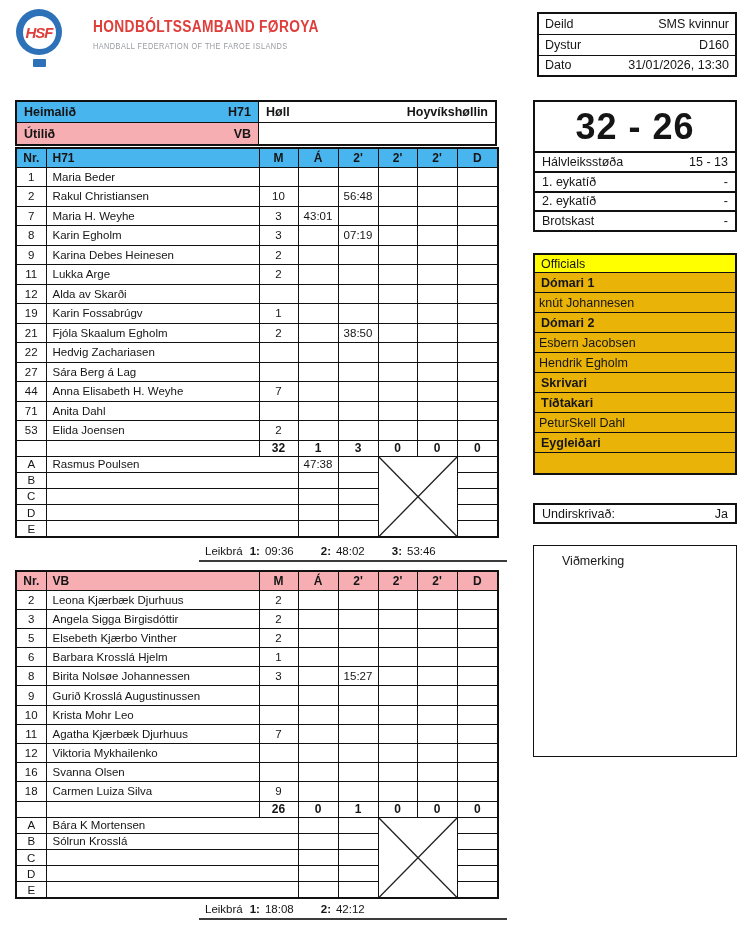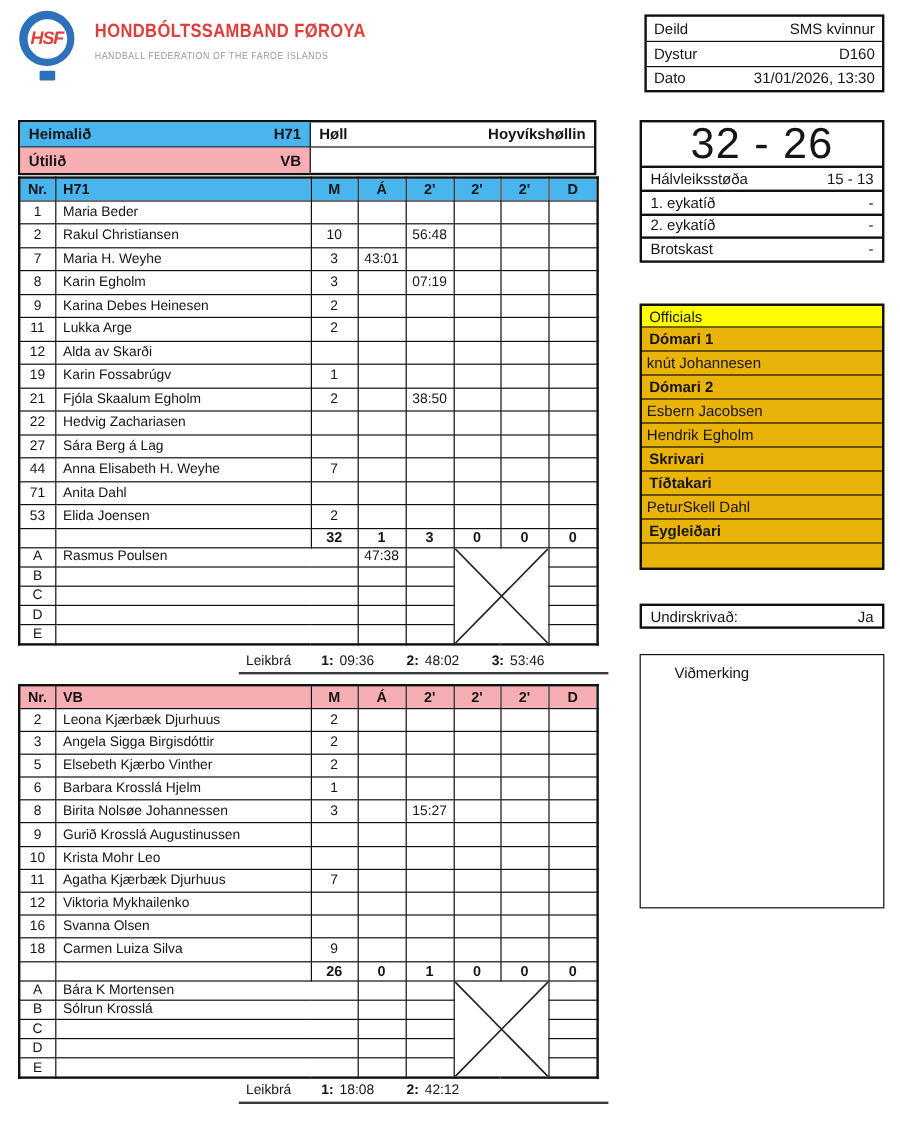--- a/index.html
+++ b/index.html
@@ -1,21 +1,21 @@
 <!DOCTYPE html>
 <html><head>
 <meta charset="utf-8">
 <style>
   *{box-sizing:border-box;margin:0;padding:0}
   html,body{background:#fff}
   .page{position:relative;width:750px;height:934px;background:#fff;
         font-family:"Liberation Sans","DejaVu Sans",sans-serif;color:#151515;overflow:hidden}
 
   
-  .logo{position:absolute;left:16px;top:9px;display:flex;gap:15px;align-items:flex-start}
+  .logo{position:absolute;left:16px;top:9px;display:flex;gap:29px;align-items:flex-start}
   .mark{position:relative;width:48px;height:58px}
   .ball{width:46px;height:46px;border-radius:50%;background:#2d71b8;display:flex;align-items:center;justify-content:center}
   .ball-inner{width:37px;height:37px;border-radius:50%;background:#fff;border:2px solid #2d71b8;display:flex;align-items:center;justify-content:center}
   .hsf{font-weight:bold;font-style:italic;font-size:15px;color:#df3e3a;letter-spacing:-1px}
   .basket{position:absolute;left:17px;bottom:0;width:13px;height:8px;background:#2d71b8;border-radius:1px}
   .logo-text{padding-top:9px}
   .logo-title{font-size:16px;font-weight:bold;color:#df3e3a;letter-spacing:.4px;white-space:nowrap;
               transform:scaleX(.86);transform-origin:0 50%}
   .logo-sub{font-size:8.5px;color:#97999e;letter-spacing:.55px;margin-top:5px;white-space:nowrap;
             transform:scaleX(.86);transform-origin:0 50%}
@@ -50,27 +50,27 @@
   .totals td{height:16px;font-weight:bold;font-size:12px}
   .bench td{height:16.2px}
   .xcell{position:relative;padding:0}
   .xcell svg{position:absolute;left:0;top:0;width:100%;height:100%;display:block}
 
   
   .leikbra{position:absolute;left:199px;width:308px;display:flex;align-items:baseline;font-size:11.5px;
            border-bottom:2px solid #3c3c3c;padding:0 4px 3px 6px}
   .lb1{top:545px}
   .lb2{top:903px}
-  .leikbra .lab{margin-right:25px}
+  .leikbra .lab{margin-right:7px}
   .leikbra b{margin-right:5px}
   .leikbra .tv{margin-right:27px}
 
   
   .score{position:absolute;left:533px;top:100px;width:204px;border:2.5px solid #111;background:#fff}
-  .score .big{height:36px;display:flex;align-items:center;justify-content:center;font-weight:normal;
+  .score .big{height:49px;display:flex;align-items:center;justify-content:center;font-weight:bold;
               font-size:36px;letter-spacing:1px}
   .score .srow{height:19.8px;border-top:2px solid #111;display:flex;justify-content:space-between;
                align-items:center;padding:0 7px;font-size:12.5px}
 
   
   .off{position:absolute;left:533px;top:253px;width:204px;border:2px solid #111;background:#eab308}
   .otitle{background:#ffff00;height:18px;display:flex;align-items:center;padding:0 6px;font-size:12.5px;
           border-bottom:1.5px solid #111}
   .orow{height:20px;display:flex;align-items:center;padding:0 6px;font-size:12.5px;border-bottom:1.5px solid #111}
   .orow:last-child{border-bottom:0}

